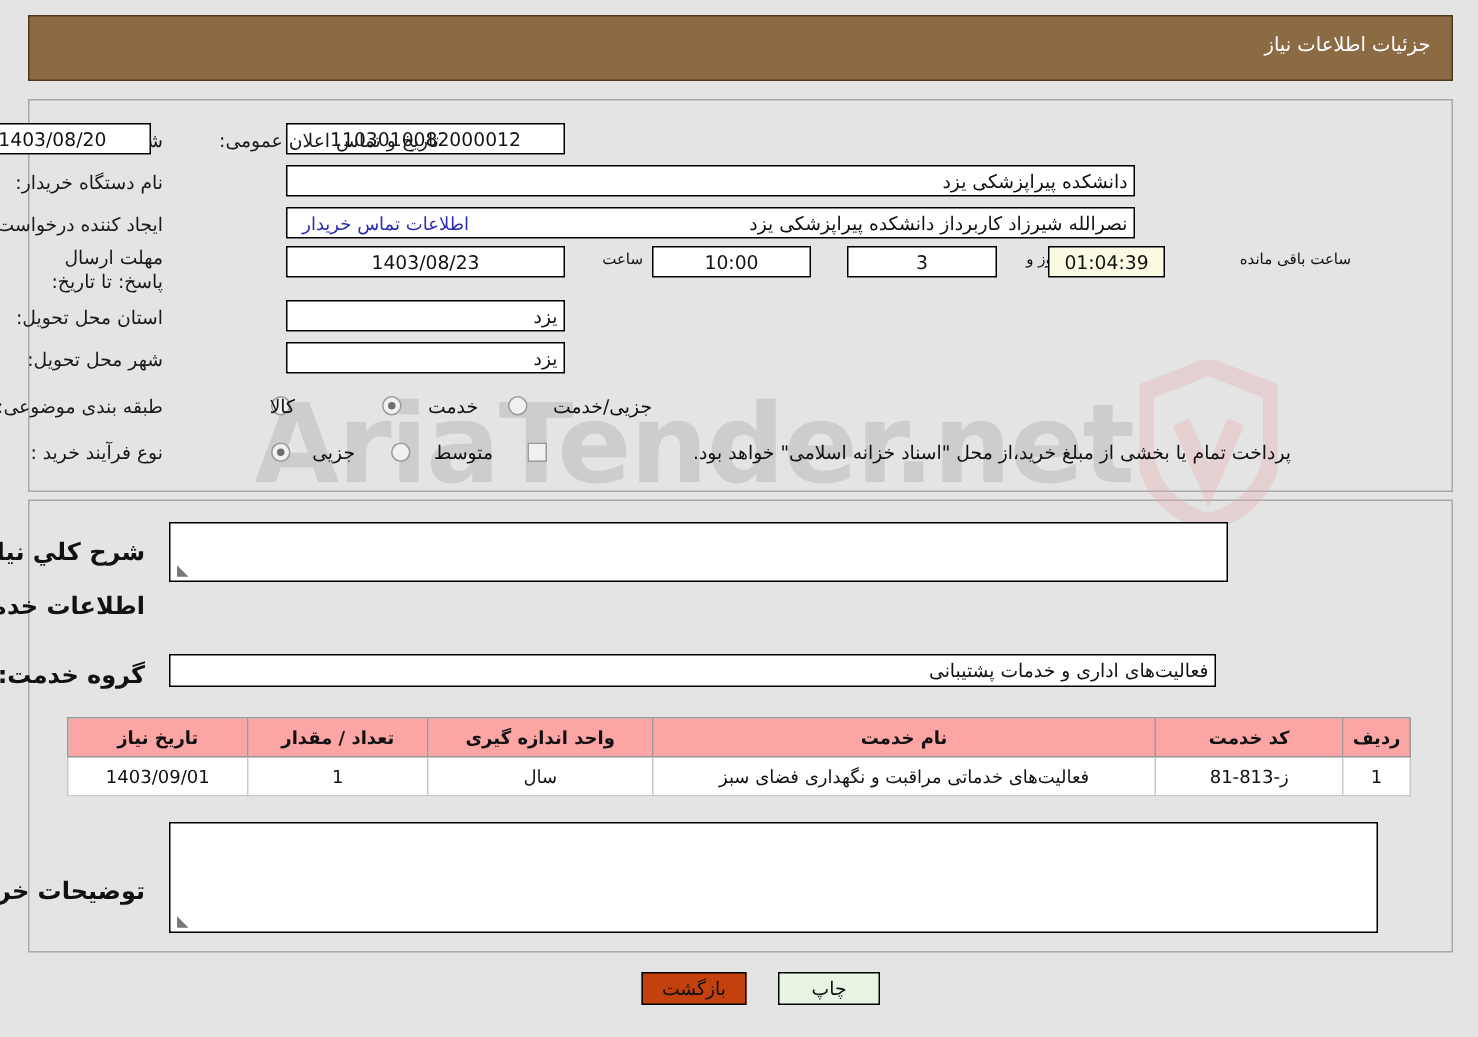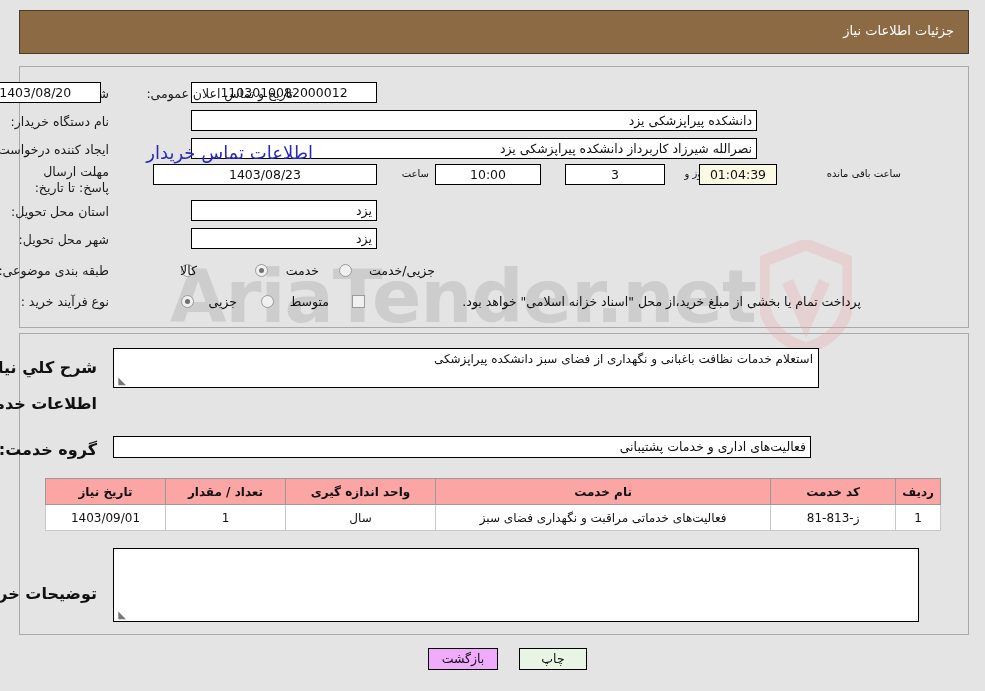--- a/index.html
+++ b/index.html
@@ -77,21 +77,21 @@
     padding: 1px 4px 0 4px;
     height: 21px; line-height: 18px;
     text-align: right;
     overflow: hidden; white-space: nowrap;
     z-index: 6;
   }
   .fld.center { text-align: center; }
   .fld.cream { background: #fbfbe4; }
   .link {
     position: absolute;
-    font-size: 18px; color: #2a2ab5;
+    font-size: 12px; color: #2a2ab5;
     white-space: nowrap; cursor: pointer;
     z-index: 7;
   }
   .plain {
     position: absolute;
     font-size: 10px; color: #111; white-space: nowrap;
     z-index: 6;
   }
 
   
@@ -168,21 +168,21 @@
   
   .btn {
     position: absolute;
     height: 22px; min-width: 66px;
     border: 1px solid #000;
     font-size: 12.5px; color: #111;
     line-height: 20px; text-align: center;
     cursor: pointer; z-index: 6;
   }
   #btn-print  { background: #e8f5e4; left: 519px; top: 648px; width: 68px; }
-  #btn-back   { background: #f0abfc; left: 428px; top: 648px; width: 70px; }
+  #btn-back   { background: #c2410c; left: 428px; top: 648px; width: 70px; }
 </style>
 </head>
 <body>
 
 <div id="watermark">
   <div id="wm-inner">
     <svg id="wm-shield" viewBox="0 0 100 120">
       <path d="M50 4 L96 22 L96 62 C96 92 74 110 50 117 C26 110 4 92 4 62 L4 22 Z" fill="none" stroke="#e8a8a8" stroke-width="13"></path>
       <path d="M30 44 L50 90 L70 44" fill="none" stroke="#e8a8a8" stroke-width="13"></path>
     </svg>
@@ -203,21 +203,21 @@
 <div class="fld center" style="right:884px; top:82px; width:180px;">1403/08/20 - 08:41</div>
 
 <div class="lbl" style="right:876px; top:114px;">نام دستگاه خریدار:</div>
 <div class="fld" style="right:228px; top:110px; width:566px;">دانشکده پیراپزشکی  یزد</div>
 
 <div class="lbl" style="right:876px; top:142px;">ایجاد کننده درخواست:</div>
 <div class="fld" style="right:228px; top:138px; width:566px;">نصرالله شیرزاد کاربرداز دانشکده پیراپزشکی  یزد</div>
 <div class="link" style="right:672px; top:142px;">اطلاعات تماس خریدار</div>
 
 <div class="lbl two-line" style="right:876px; top:164px; width:90px;">مهلت ارسال پاسخ: تا تاریخ:</div>
-<div class="fld center" style="right:608px; top:164px; width:224px;">1403/08/23</div>
+<div class="fld center" style="right:608px; top:164px; width:186px;">1403/08/23</div>
 <div class="plain" style="right:556px; top:168px;">ساعت</div>
 <div class="fld center" style="right:444px; top:164px; width:106px;">10:00</div>
 <div class="fld center" style="right:320px; top:164px; width:100px;">3</div>
 <div class="plain" style="right:278px; top:168px;">روز و</div>
 <div class="fld center cream" style="right:208px; top:164px; width:78px;">01:04:39</div>
 <div class="plain" style="right:84px; top:168px;">ساعت باقی مانده</div>
 
 <div class="lbl" style="right:876px; top:204px;">استان محل تحویل:</div>
 <div class="fld" style="right:608px; top:200px; width:186px;">یزد</div>
 
@@ -237,21 +237,20 @@
 <div class="rlbl" style="right:748px; top:294px;">جزیی</div>
 <div class="radio" style="right:711px; top:295px;"></div>
 <div class="rlbl" style="right:656px; top:294px;">متوسط</div>
 <div class="cbox" style="right:620px; top:295px;"></div>
 <div class="rlbl" style="right:124px; top:294px;">پرداخت تمام یا بخشی از مبلغ خرید،از محل "اسناد خزانه اسلامی" خواهد بود.</div>
 
 <div class="panel" id="panel-bottom"></div>
 
 <div class="sec-head" style="right:888px; top:358px;">شرح کلي نياز:</div>
 <div class="ta" style="right:166px; top:348px; width:706px; height:40px;">
-  <span>استعلام خدمات نظافت باغبانی و نگهداری از فضای سبز دانشکده پیراپزشکی</span>
   <span class="grip">◣</span>
 </div>
 
 <div class="sec-head" style="right:888px; top:394px;">اطلاعات خدمات مورد نیاز</div>
 
 <div class="sec-head" style="right:888px; top:440px;">گروه خدمت:</div>
 <div class="fld" style="right:174px; top:436px; width:698px; height:22px;">فعالیت‌های اداری و خدمات پشتیبانی</div>
 
 <table id="goods-table">
   <thead>

